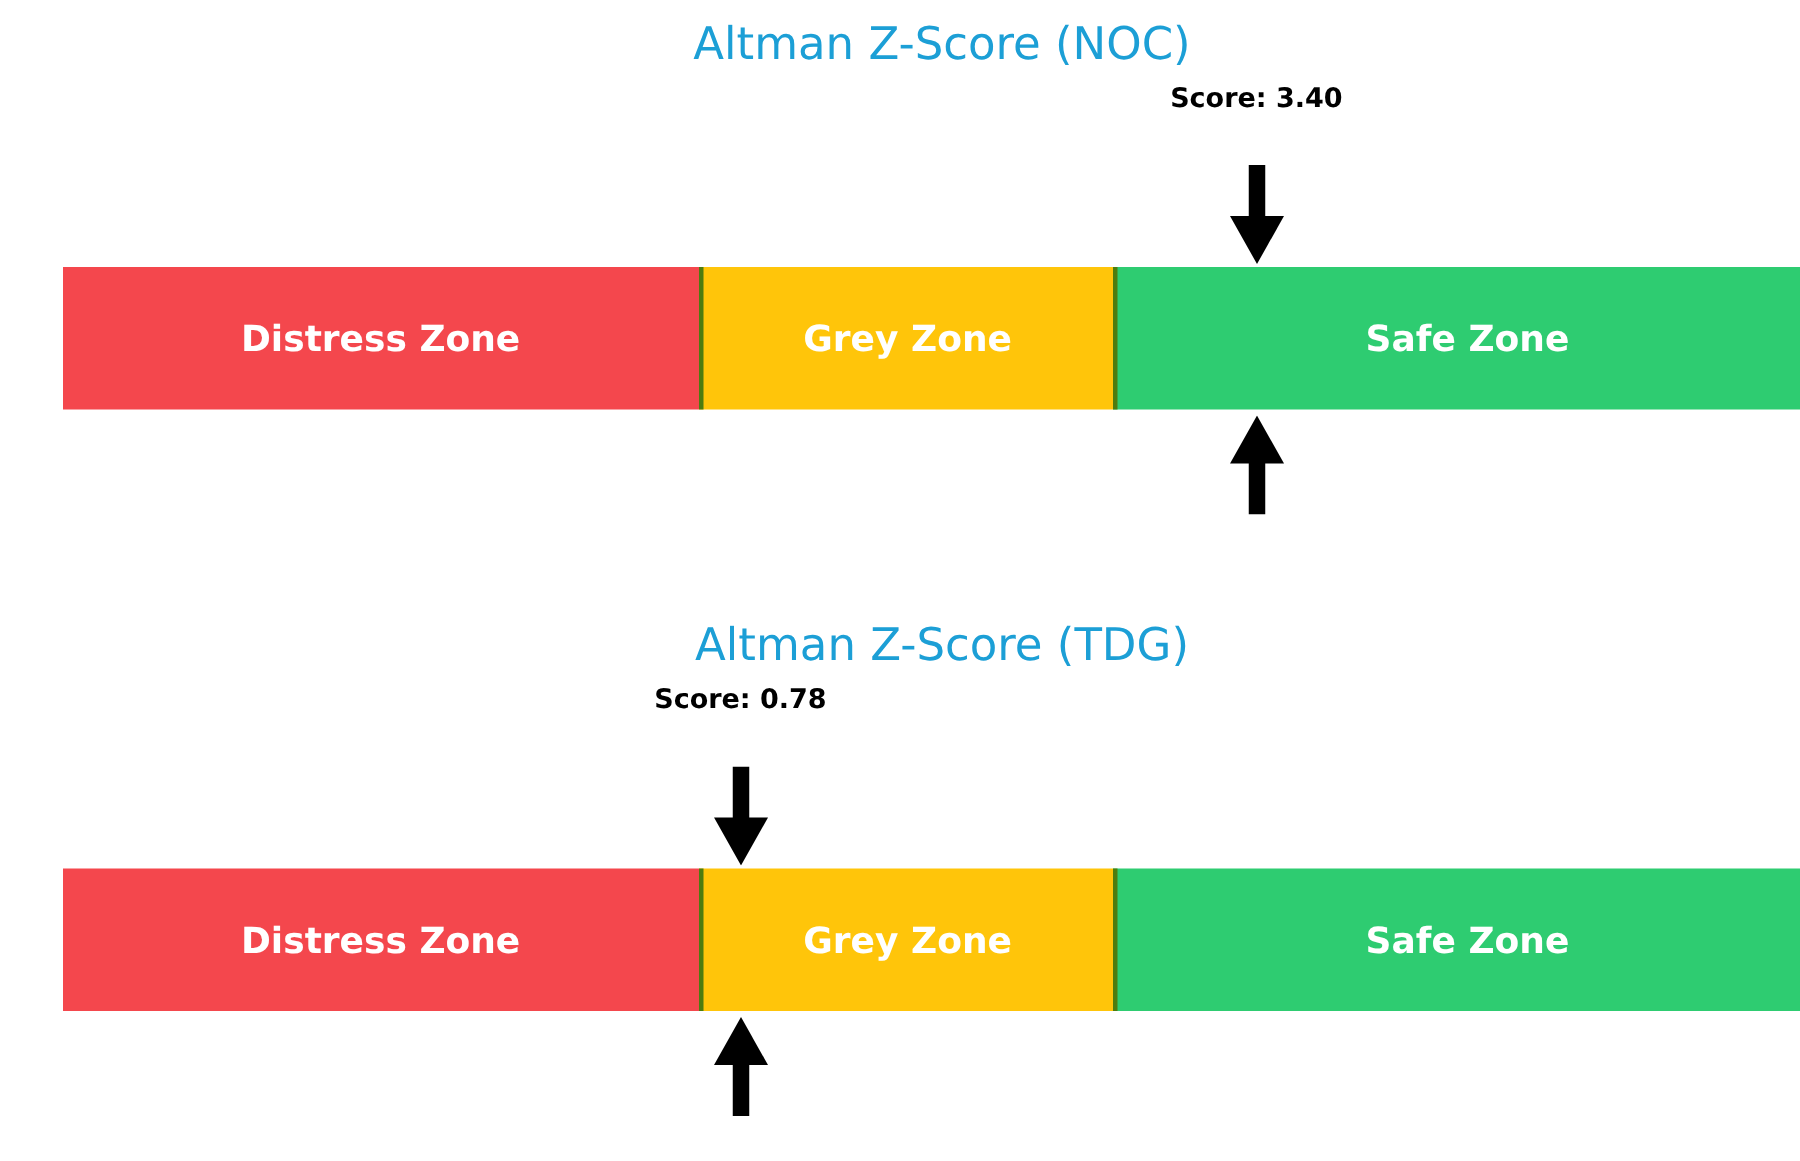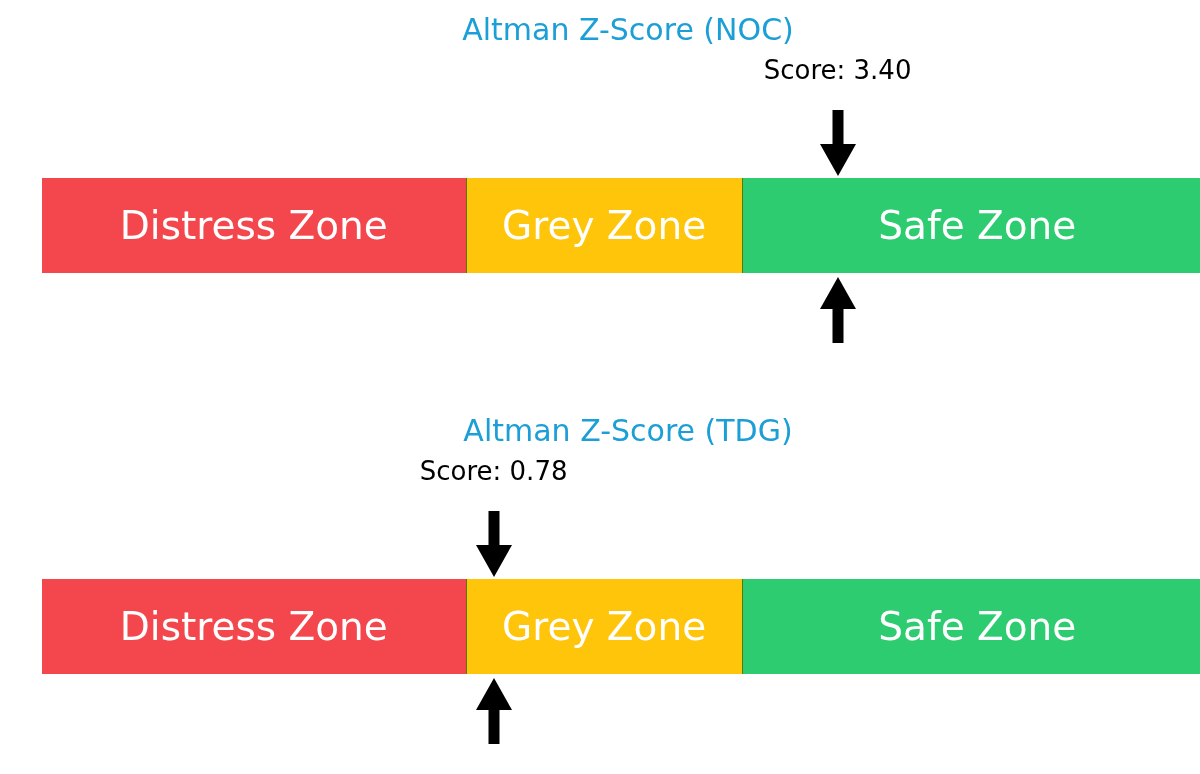--- a/index.html
+++ b/index.html
@@ -26,22 +26,22 @@
     width: 100%;
     text-align: center;
     font-size: 30px;
     font-weight: 400;
     white-space: nowrap;
   }
   .score-label {
     position: absolute;
     top: 55px;
     transform: translateX(-50%);
-    font-size: 26px;
-    font-weight: 400;
+    font-size: 18px;
+    font-weight: 700;
     white-space: nowrap;
   }
   .arrow {
     position: absolute;
     width: 36px;
     height: 66px;
     transform: translateX(-50%);
   }
   .arrow.down { top: 110px; }
   .arrow.up   { top: 277px; }
@@ -55,25 +55,25 @@
     display: flex;
     flex-direction: row;
     background: #ffffff;
   }
   .zone {
     height: 100%;
     display: flex;
     align-items: center;
     justify-content: center;
   }
-  .zone + .zone { border-left: 1px solid #4d7c0f; }
+  .zone + .zone { border-left: 3px solid #4d7c0f; }
   .zone-label {
     color: #ffffff;
-    font-size: 39px;
-    font-weight: 400;
+    font-size: 24px;
+    font-weight: 700;
     white-space: nowrap;
   }
 </style>
 </head>
 <body>
 
 <div class="canvas">
 
   <section class="chart-section" style="top:0;">
     <div class="chart-title" style="color: rgb(28, 159, 214);">Altman Z-Score (NOC)</div>

